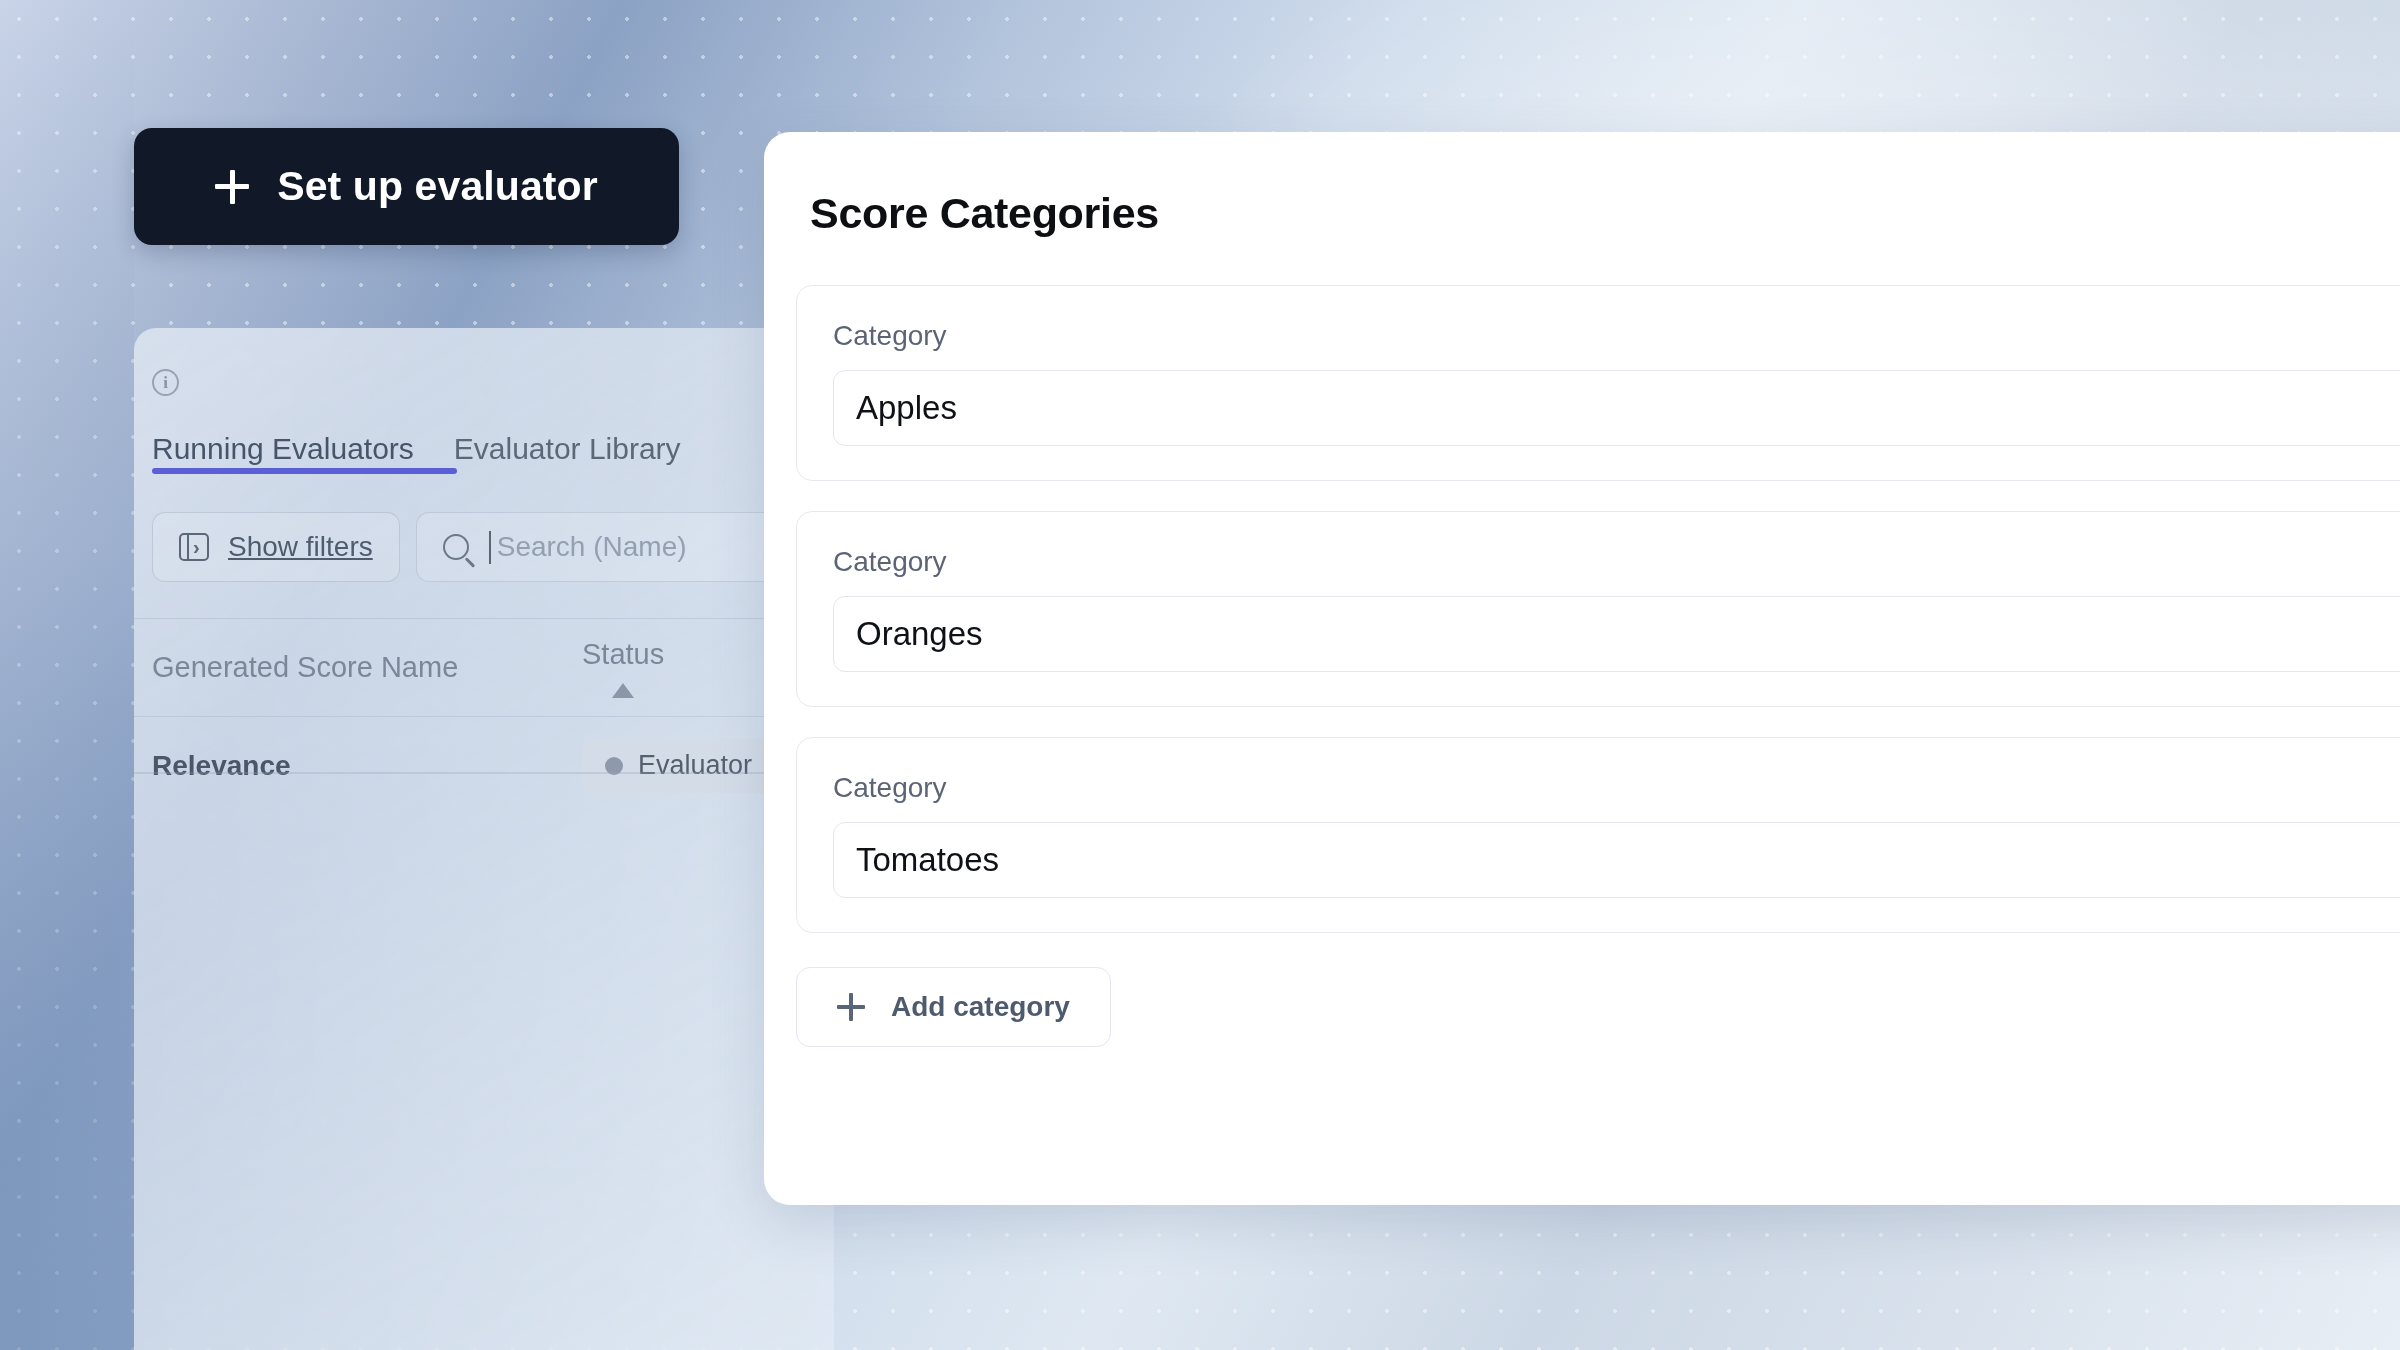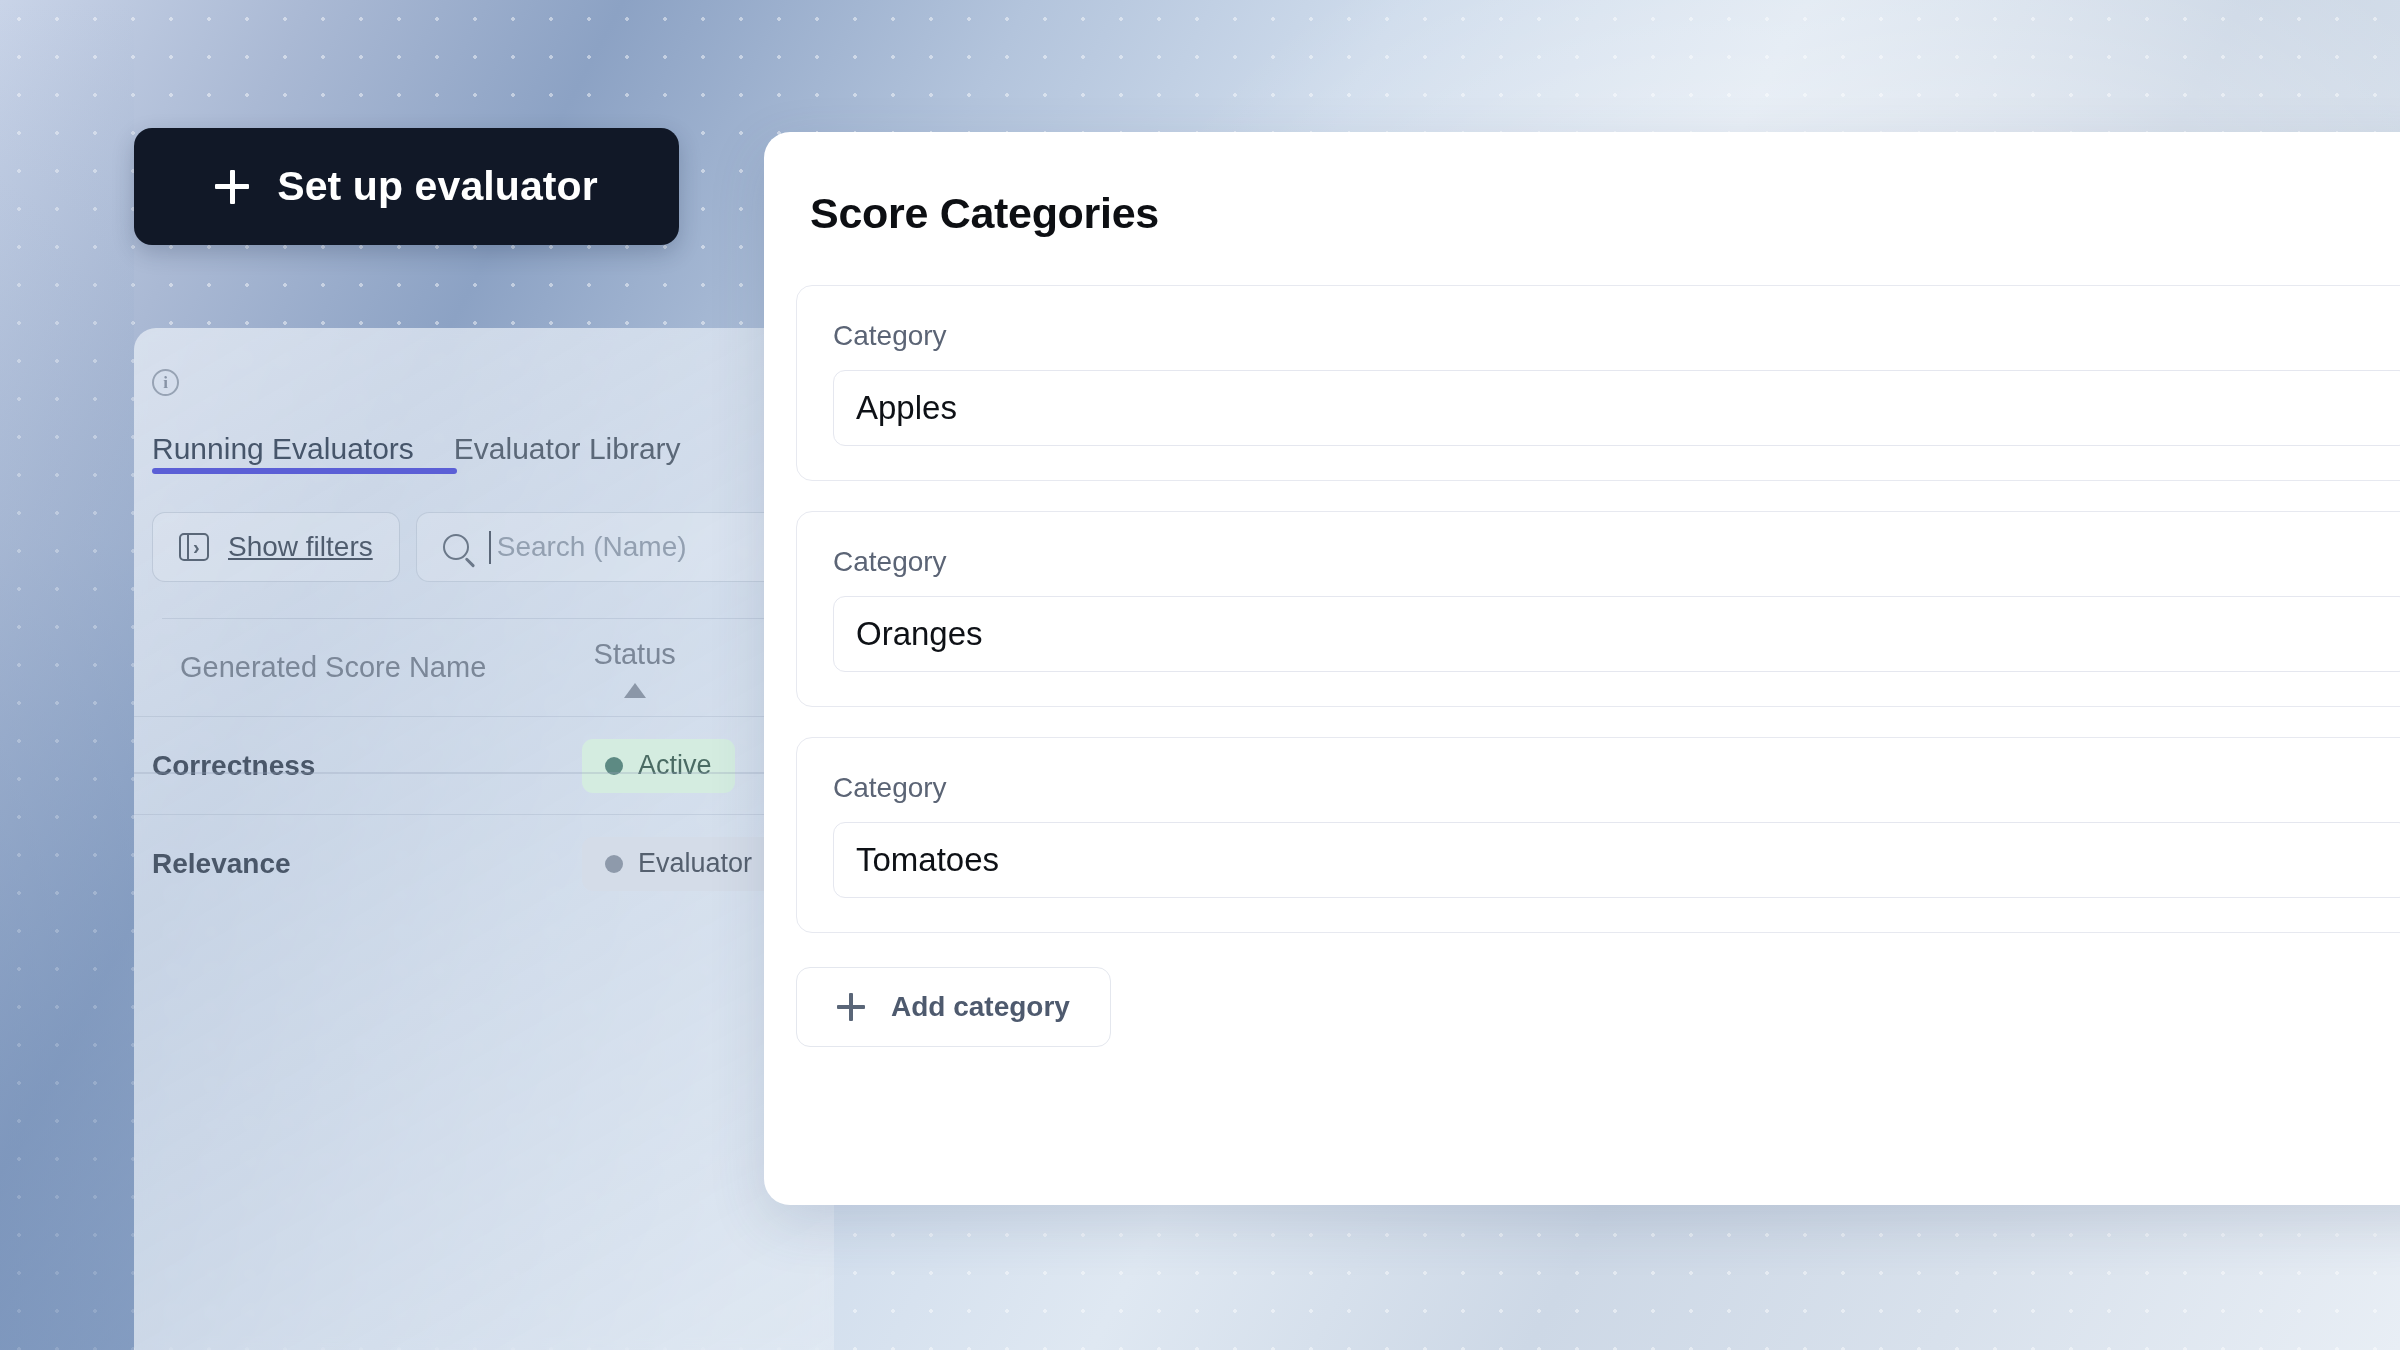--- a/index.html
+++ b/index.html
@@ -260,21 +260,21 @@
 
   
   #eval-table { margin-top: 36px; width: 700px; }
   .trow {
     display: flex;
     align-items: center;
     height: 98px;
     padding: 0 0 0 18px;
     border-top: 1.5px solid rgba(148,163,184,0.28);
   }
-  .trow.head { border-top: 1.5px solid rgba(148,163,184,0.30); margin-left: 28px; }
+  .trow.head { border-top: 1.5px solid rgba(148,163,184,0.30); }
   .col-name { width: 430px; }
   .col-status { width: 250px; display: flex; align-items: center; gap: 12px; }
   .th {
     font-size: 29px;
     color: #7b8798;
     white-space: nowrap;
   }
   .th.sortable { cursor: pointer; display: flex; align-items: center; gap: 12px; flex-direction: column; }
   .sort-caret {
     width: 0; height: 0;
@@ -427,31 +427,20 @@
           <span class="th">Generated Score Name</span>
         </div>
         <div class="col-status">
           <span class="th sortable">
             <span>Status</span>
             <span class="sort-caret"></span>
           </span>
         </div>
       </div>
 
-      <div class="trow">
-        <div class="col-name">
-          <span class="td-name">Correctness</span>
-        </div>
-        <div class="col-status">
-          <span class="badge active">
-            <span class="dot"></span>
-            <span>Active</span>
-          </span>
-        </div>
-      </div>
 
       <div class="trow">
         <div class="col-name">
           <span class="td-name">Relevance</span>
         </div>
         <div class="col-status">
           <span class="badge inactive">
             <span class="dot"></span>
             <span>Evaluator</span>
           </span>

